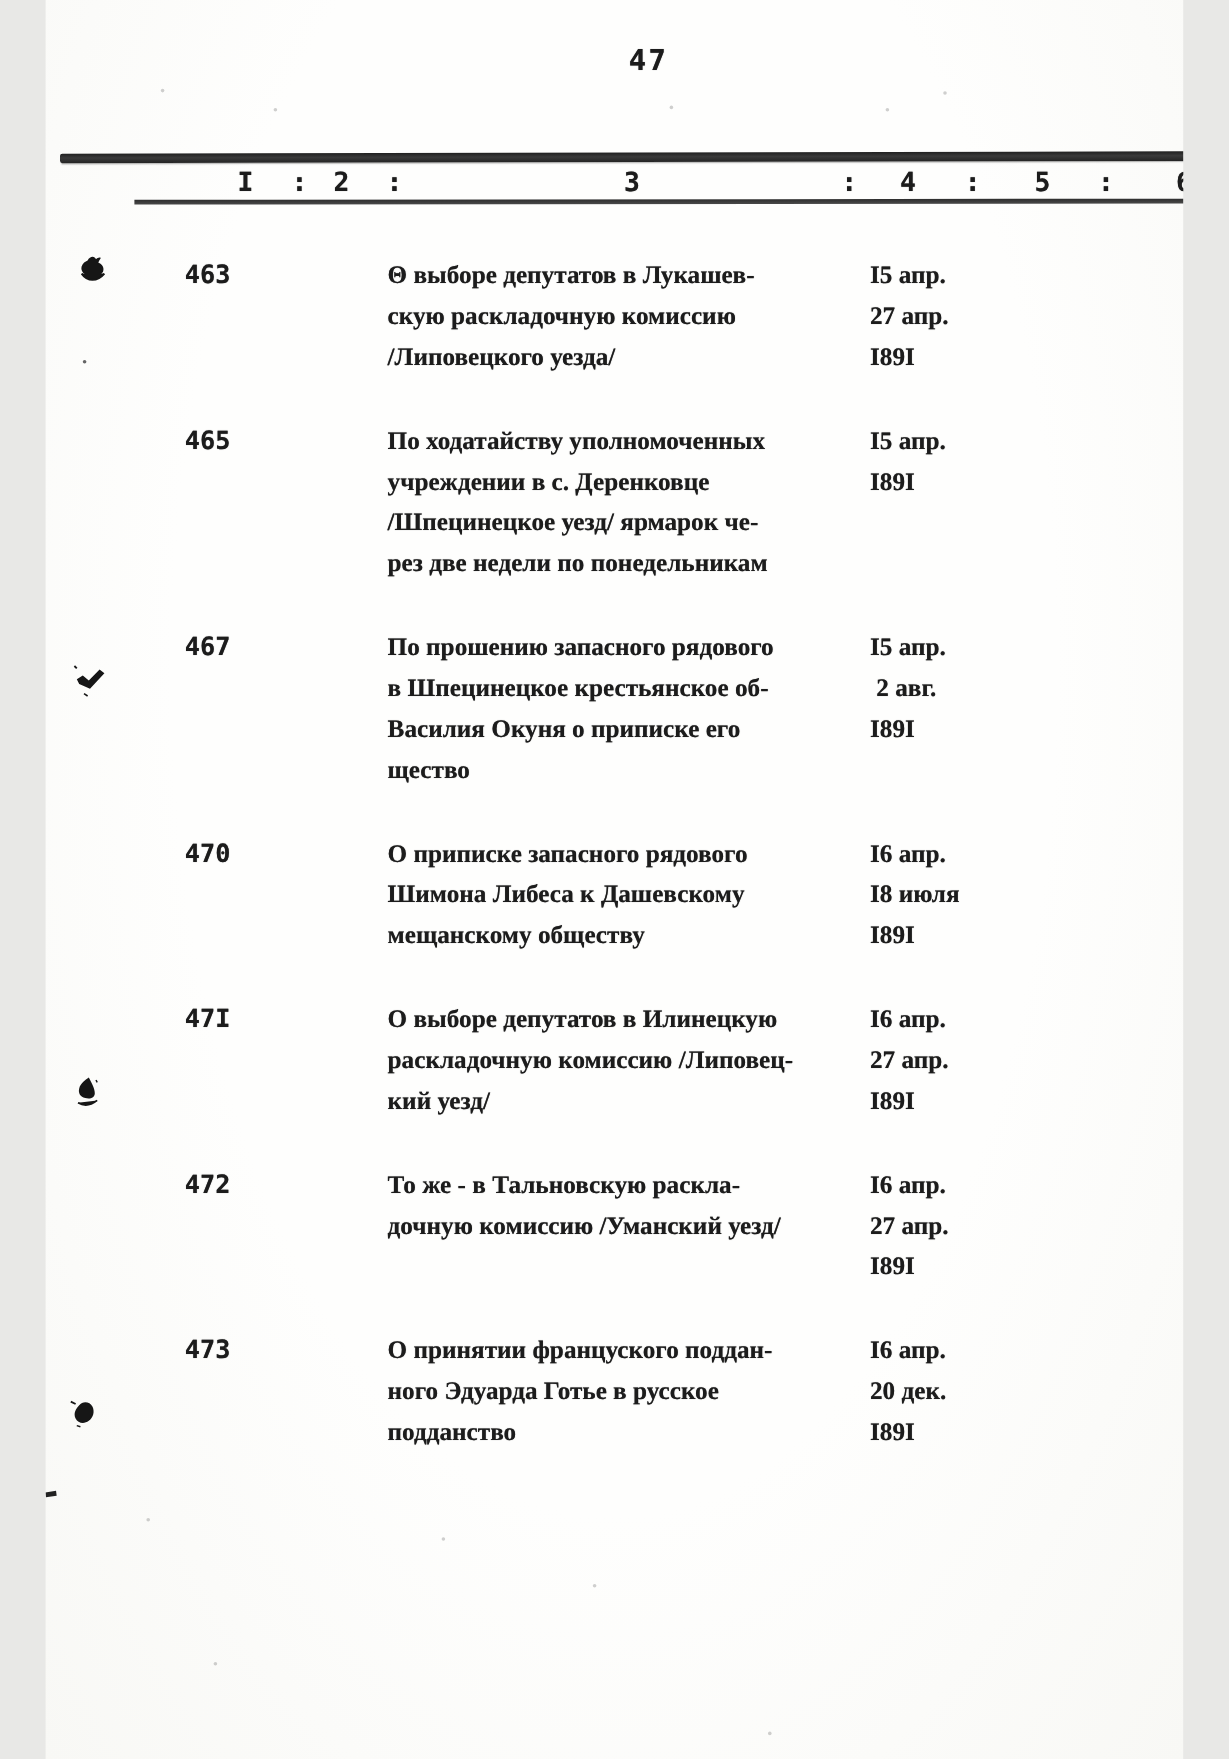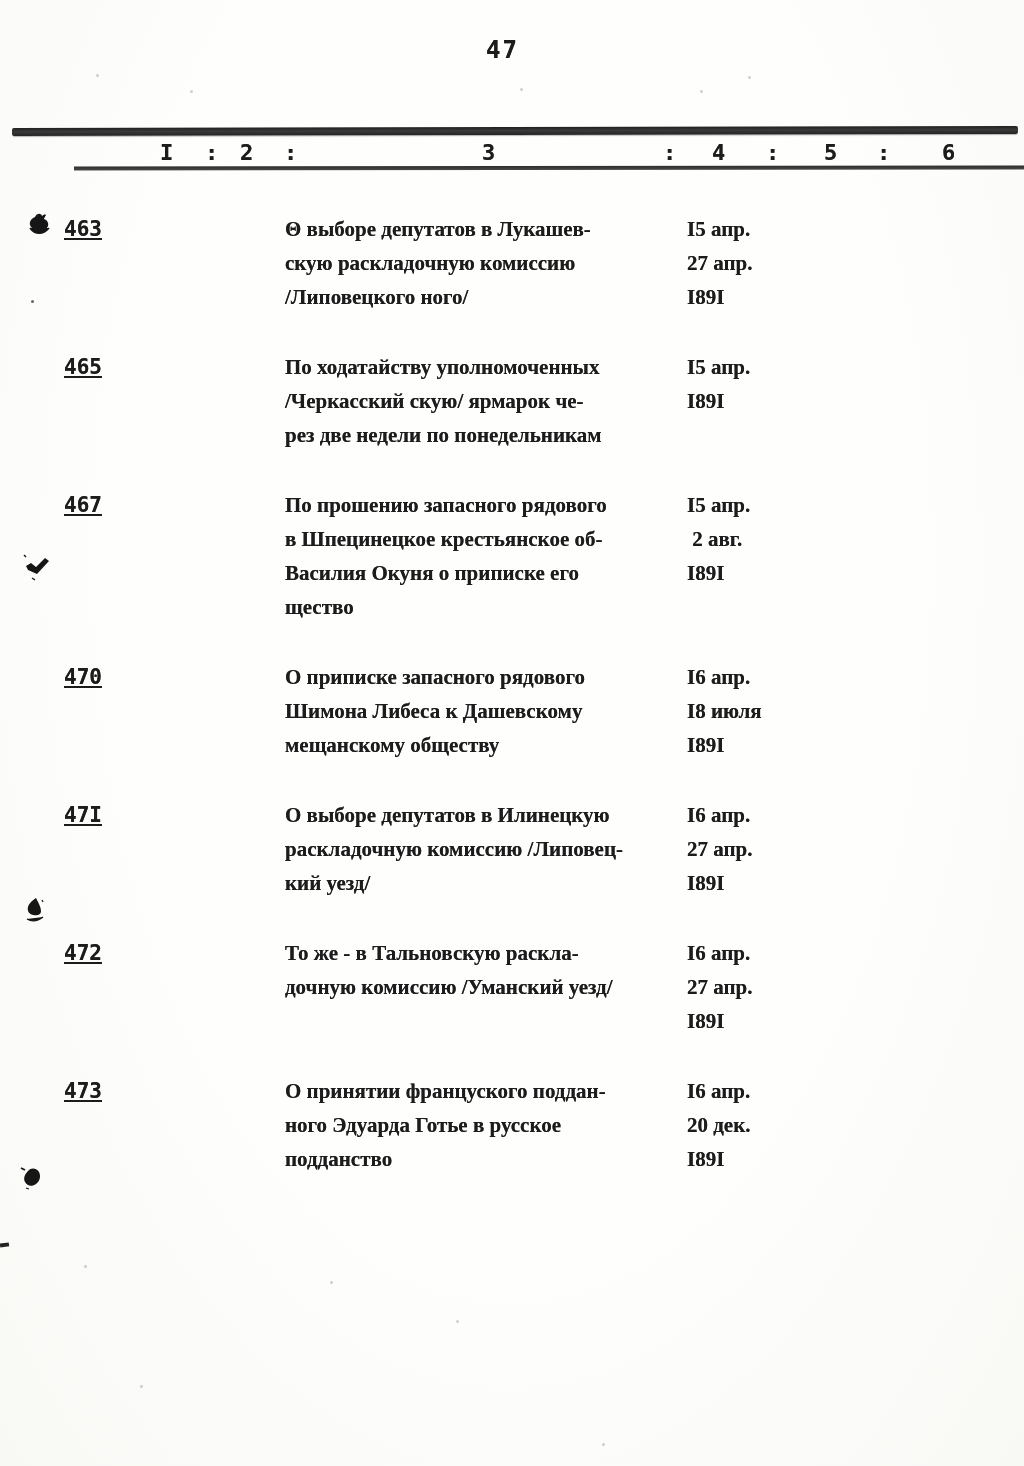--- a/index.html
+++ b/index.html
@@ -1,18 +1,18 @@
 <!DOCTYPE html>
 <html><head>
 <meta charset="utf-8">
 <style>
   html, body { margin: 0; padding: 0; background: #e8e8e6; }
   .page {
     position: relative;
-    width: 1024px;
+    width: 948px;
     height: 1466px;
     margin: 0 auto;
     background: radial-gradient(ellipse at 50% 38%, #fefefd 55%, #f8f8f5 100%);
     font-family: "DejaVu Sans Mono", "Liberation Mono", monospace;
     color: #1c1c1c;
     overflow: hidden;
   }
   .typed {
     font-weight: bold;
     text-shadow: 0 0 0.6px rgba(28,28,28,0.75);
@@ -51,21 +51,21 @@
     left: 0; top: 212px;
     width: 1024px;
   }
   .row {
     display: grid;
     grid-template-columns: 285px 402px 1fr;
     margin-bottom: 36px;
     font-size: 21px;
     line-height: 34px;
   }
-  .cell.num { padding-left: 64px; text-decoration: underline; }
+  .cell.num { padding-left: 116px; }
   .line { white-space: pre; font-family: Liberation Serif, serif; }
   .ink-mark { position: absolute; }
   .ink-mark svg path { fill: #161616; }
   .speck {
     position: absolute;
     width: 3px; height: 3px;
     background: #555;
     border-radius: 50%;
     opacity: 0.28;
   }
@@ -100,34 +100,35 @@
     <span style="left:942px">6</span>
   </div>
   <div class="rule rule-bottom"></div>
 
   <div class="content typed">
     <div class="row">
       <div class="cell num">463</div>
       <div class="cell desc">
           <div class="line">Θ выборе депутатов в Лукашев-</div>
           <div class="line">скую раскладочную комиссию</div>
-          <div class="line">/Липовецкого ного/</div>
+          <div class="line">/Липовецкого уезда/</div>
         </div>
       <div class="cell dates">
           <div class="line">I5 апр.</div>
           <div class="line">27 апр.</div>
           <div class="line">I89I</div>
         </div>
     </div>
 
     <div class="row">
       <div class="cell num">465</div>
       <div class="cell desc">
           <div class="line">По ходатайству уполномоченных</div>
-          <div class="line">/Черкасский скую/ ярмарок че-</div>
+          <div class="line">учреждении в с. Деренковце</div>
+          <div class="line">/Шпецинецкое уезд/ ярмарок че-</div>
           <div class="line">рез две недели по понедельникам</div>
         </div>
       <div class="cell dates">
           <div class="line">I5 апр.</div>
           <div class="line">I89I</div>
         </div>
     </div>
 
     <div class="row">
       <div class="cell num">467</div>

